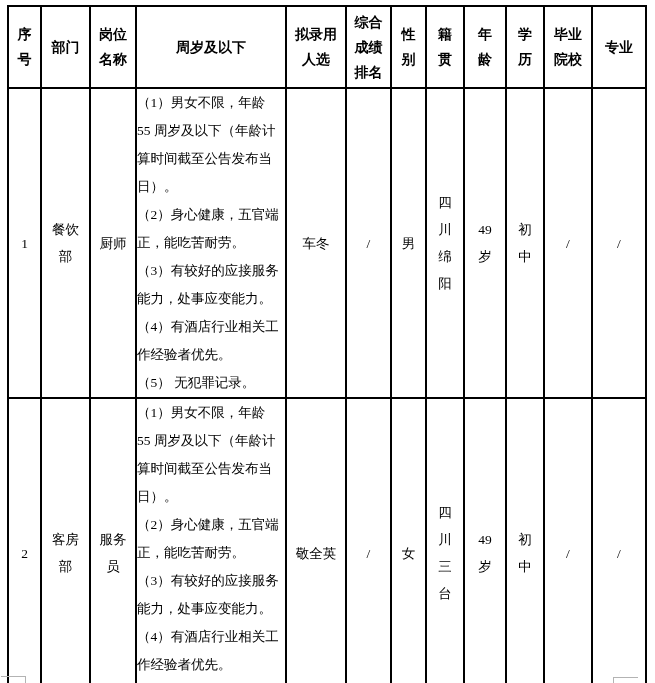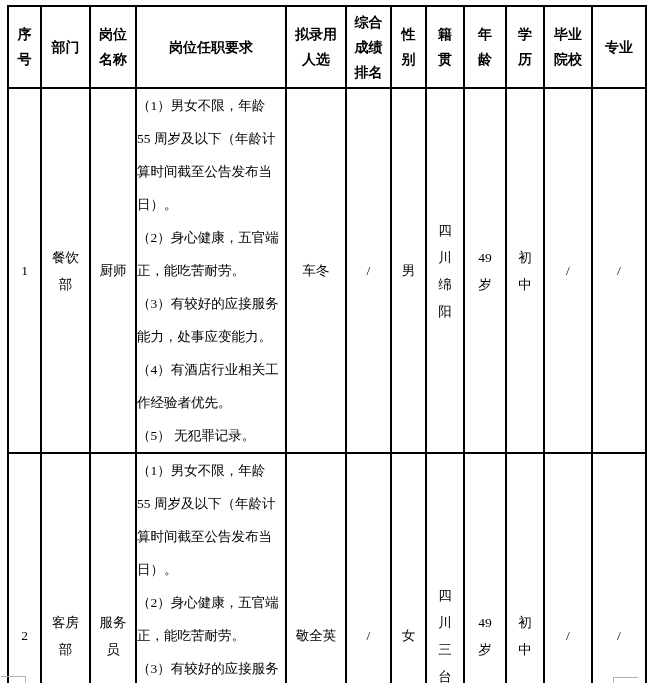--- a/index.html
+++ b/index.html
@@ -37,21 +37,21 @@
     line-height: 25px;
     text-align: center;
   }
   td.c {
     font-size: 13.5px;
     line-height: 27px;
     text-align: center;
   }
   td.req {
     font-size: 13.5px;
-    line-height: 33px;
+    line-height: 28px;
     text-align: left;
     padding: 0 2px 0 3px;
   }
   tr.hdr-row  { height: 82px; }
   tr.row-1    { height: 298px; }
   tr.row-2    { height: 288px; }
   .handle {
     position: absolute;
     width: 24px;
     height: 12px;
@@ -90,21 +90,21 @@
       <col style="width:54px">
     </colgroup>
 
     <tbody>
         <tr class="hdr-row">
       <td class="hdr">序
 号</td>
       <td class="hdr">部门</td>
       <td class="hdr">岗位
 名称</td>
-      <td class="hdr">岗位任职要求</td>
+      <td class="hdr">周岁及以下</td>
       <td class="hdr">拟录用
 人选</td>
       <td class="hdr">综合
 成绩
 排名</td>
       <td class="hdr">性
 别</td>
       <td class="hdr">籍
 贯</td>
       <td class="hdr">年

